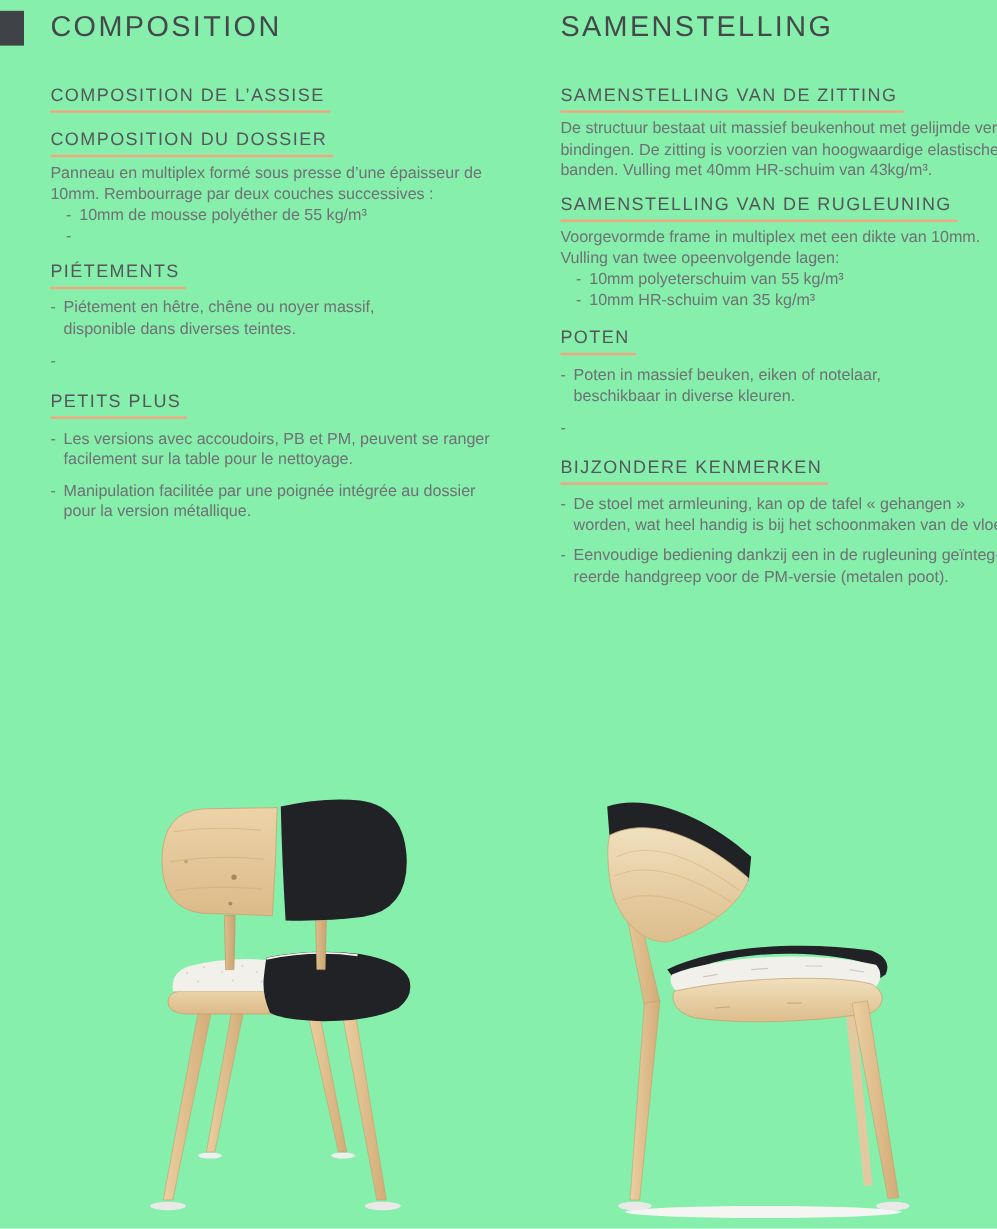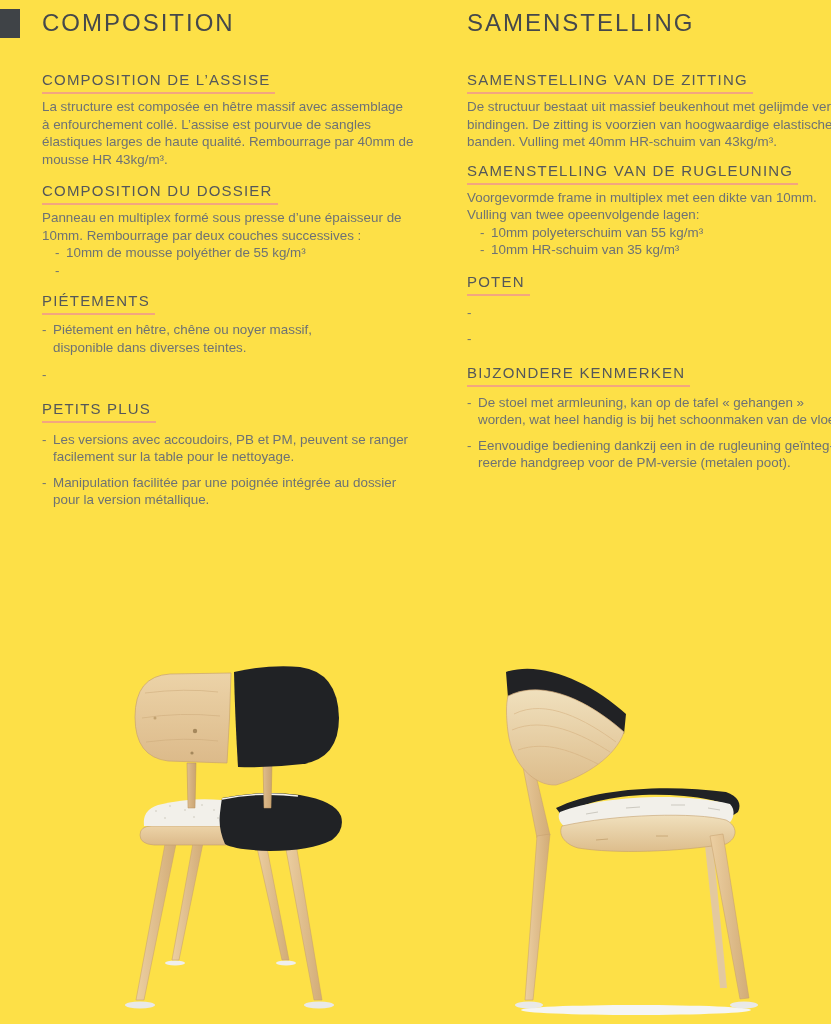--- a/index.html
+++ b/index.html
@@ -1,16 +1,16 @@
 <!DOCTYPE html>
 <html><head>
 <meta charset="utf-8">
 <style>
   html,body{margin:0;padding:0;background:#fff;}
-  .page{position:relative;width:831px;height:1024px;background:#fde047;overflow:hidden;
+  .page{position:relative;width:831px;height:1024px;background:#86efac;overflow:hidden;
         font-family:"Liberation Sans",sans-serif;}
   .corner-square{position:absolute;left:0;top:9px;width:20px;height:29px;background:#3f4347;}
   .col{position:absolute;top:10px;width:385px;}
   .col-fr{left:42px;}
   .col-nl{left:467px;}
   h1.page-title{margin:0;font-size:24px;line-height:26px;font-weight:400;
                 letter-spacing:2px;color:#45484b;}
   .hw{line-height:0;}
   h2.sec-head{display:inline-block;margin:0;font-size:15px;line-height:16px;font-weight:400;
               letter-spacing:1.2px;color:#54575a;padding:0 5px 4px 0;
@@ -33,24 +33,20 @@
 
 <div class="page">
 
   <div class="corner-square"></div>
 
   <div class="col col-fr">
     <h1 class="page-title">COMPOSITION</h1>
 
     <section class="mt36">
       <div class="hw mb4"><h2 class="sec-head">COMPOSITION DE L’ASSISE</h2></div>
-      <p class="body ml">La structure est composée en hêtre massif avec assemblage
-à enfourchement collé. L’assise est pourvue de sangles
-élastiques larges de haute qualité. Rembourrage par 40mm de
-mousse HR 43kg/m³.</p>
     </section>
 
     <section class="mt15">
       <div class="hw mb4"><h2 class="sec-head">COMPOSITION DU DOSSIER</h2></div>
       <p class="body ml">Panneau en multiplex formé sous presse d’une épaisseur de
 10mm. Rembourrage par deux couches successives :</p>
       <div class="subs">
         <div class="sub">
             <span class="dash">-</span>
             <span class="ml">10mm de mousse polyéther de 55 kg/m³</span>
@@ -111,20 +107,22 @@
             <span class="dash">-</span>
             <span class="ml">10mm HR-schuim van 35 kg/m³</span>
           </div>
       </div>
     </section>
 
     <section class="mt15">
       <div class="hw mb8"><h2 class="sec-head">POTEN</h2></div>
       <div class="bullet">
           <span class="dash">-</span>
+          <span class="ml">Poten in massief beuken, eiken of notelaar,
+beschikbaar in diverse kleuren.</span>
         </div>
       <div class="bullet mt9">
           <span class="dash">-</span>
         </div>
     </section>
 
     <section class="mt17">
       <div class="hw mb7"><h2 class="sec-head">BIJZONDERE KENMERKEN</h2></div>
       <div class="bullet">
           <span class="dash">-</span>

